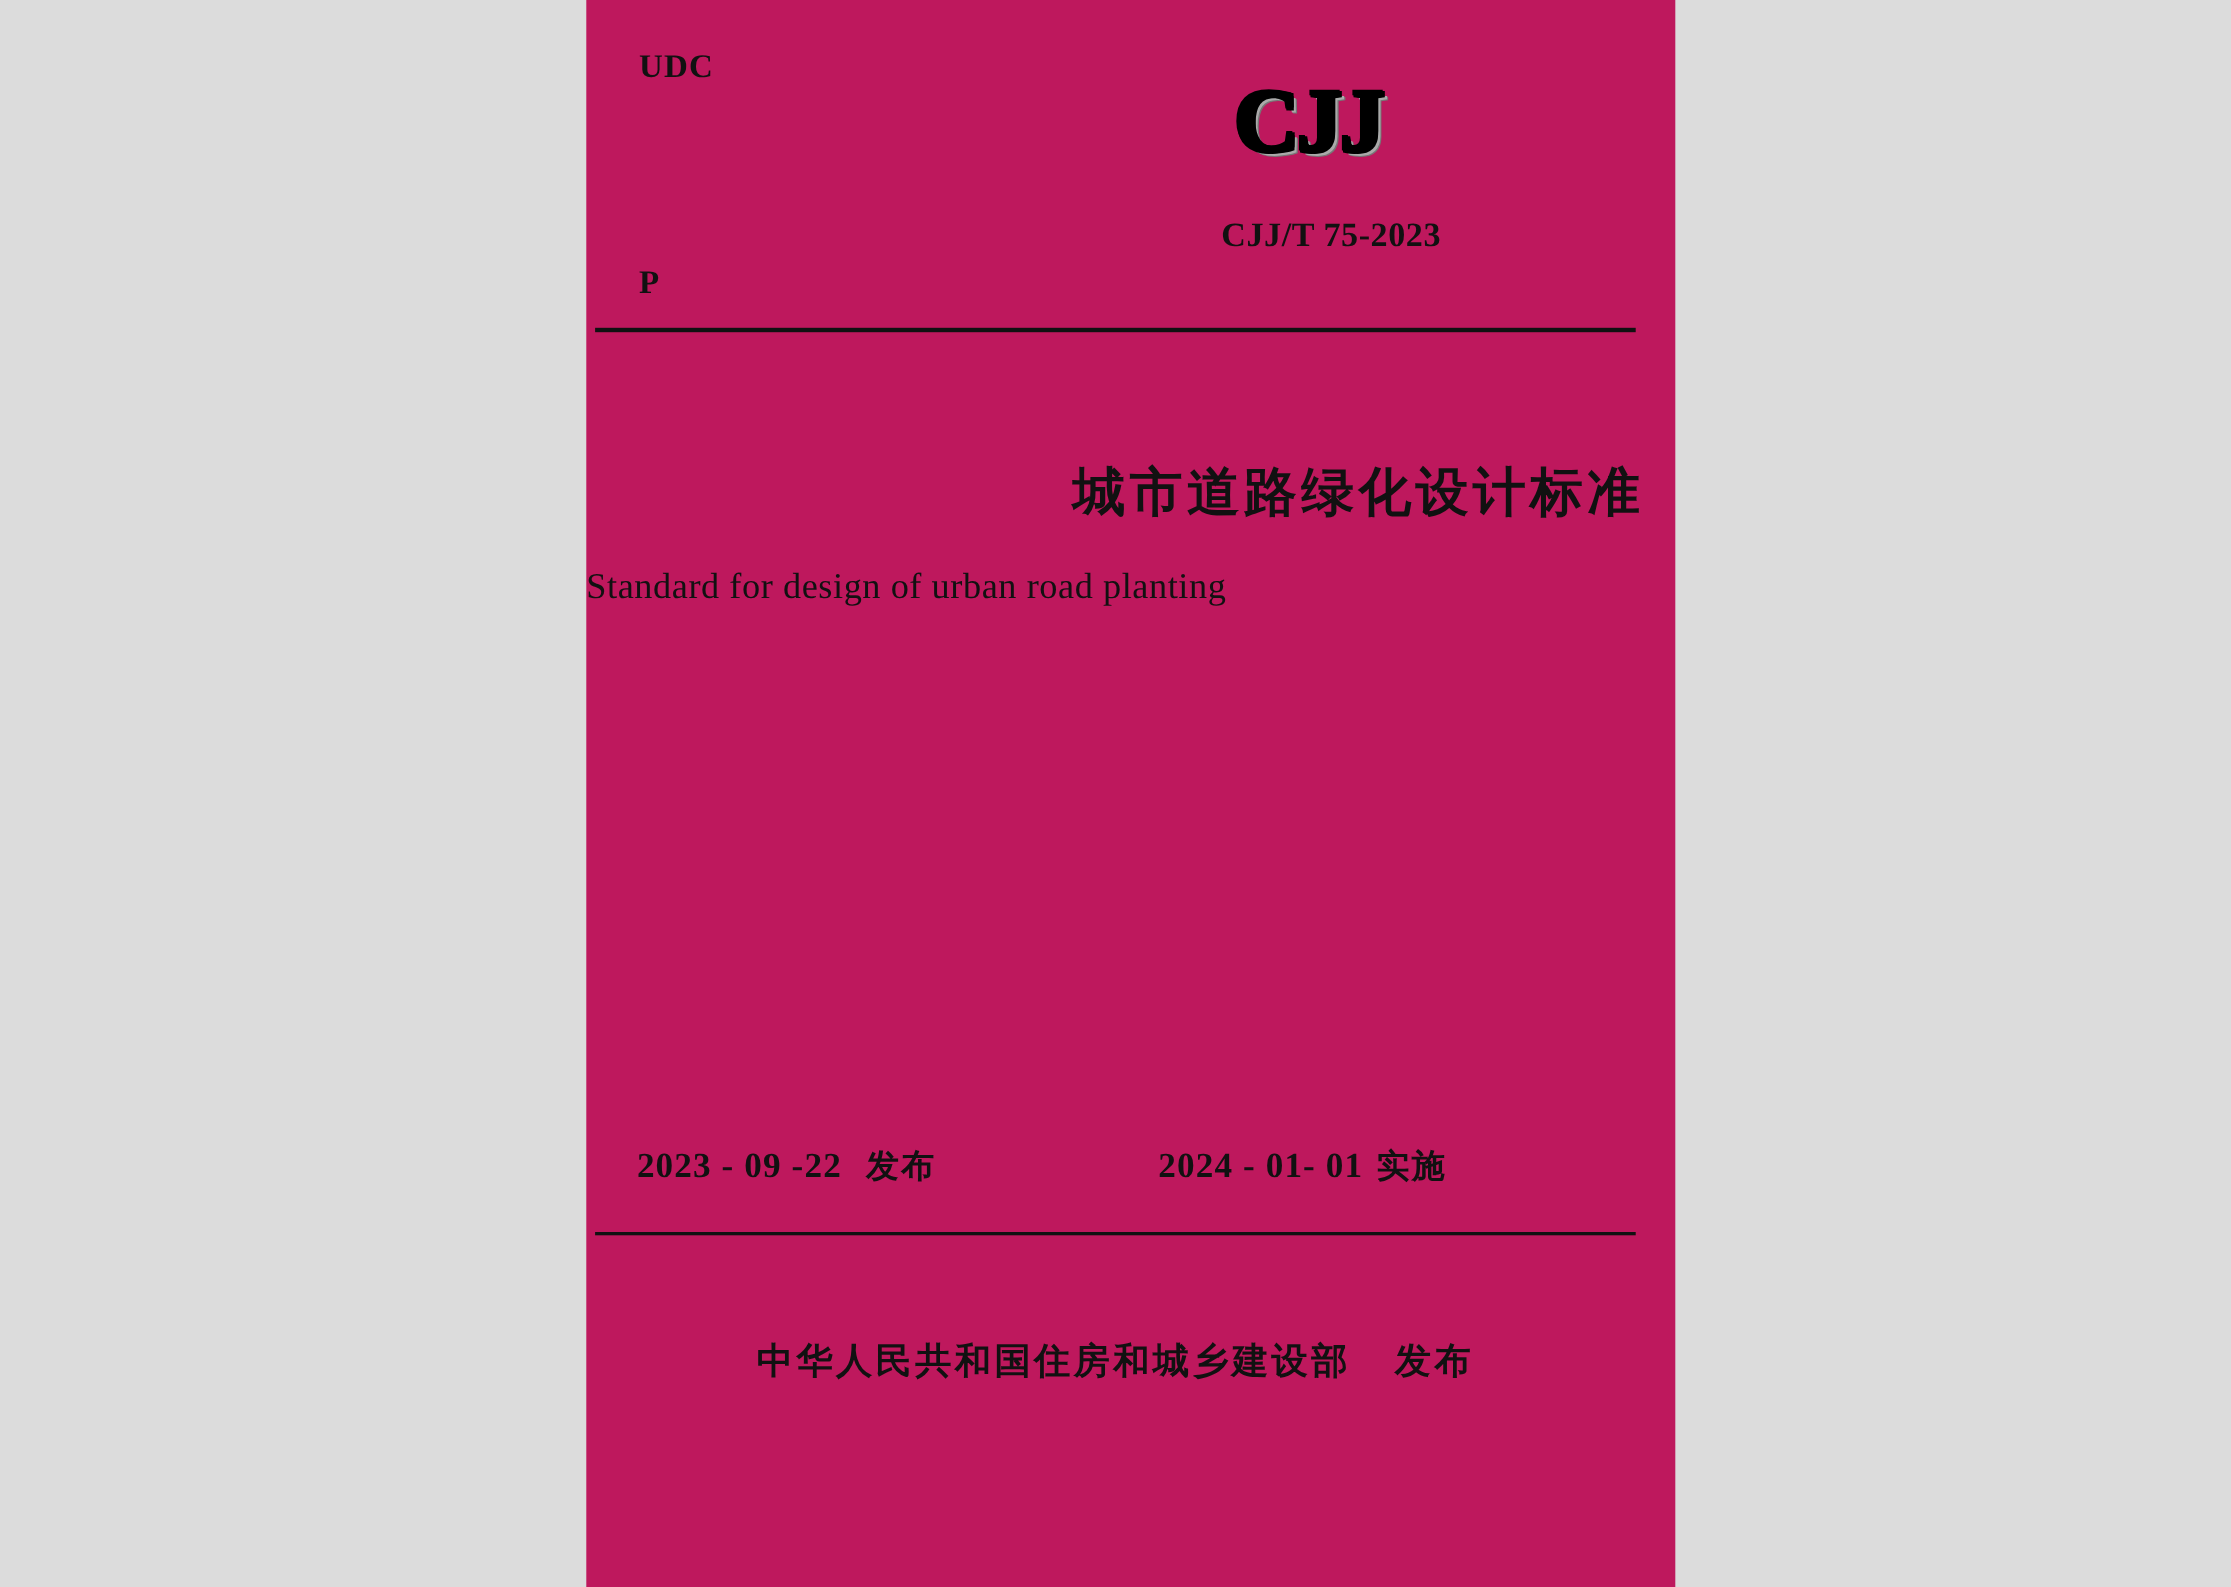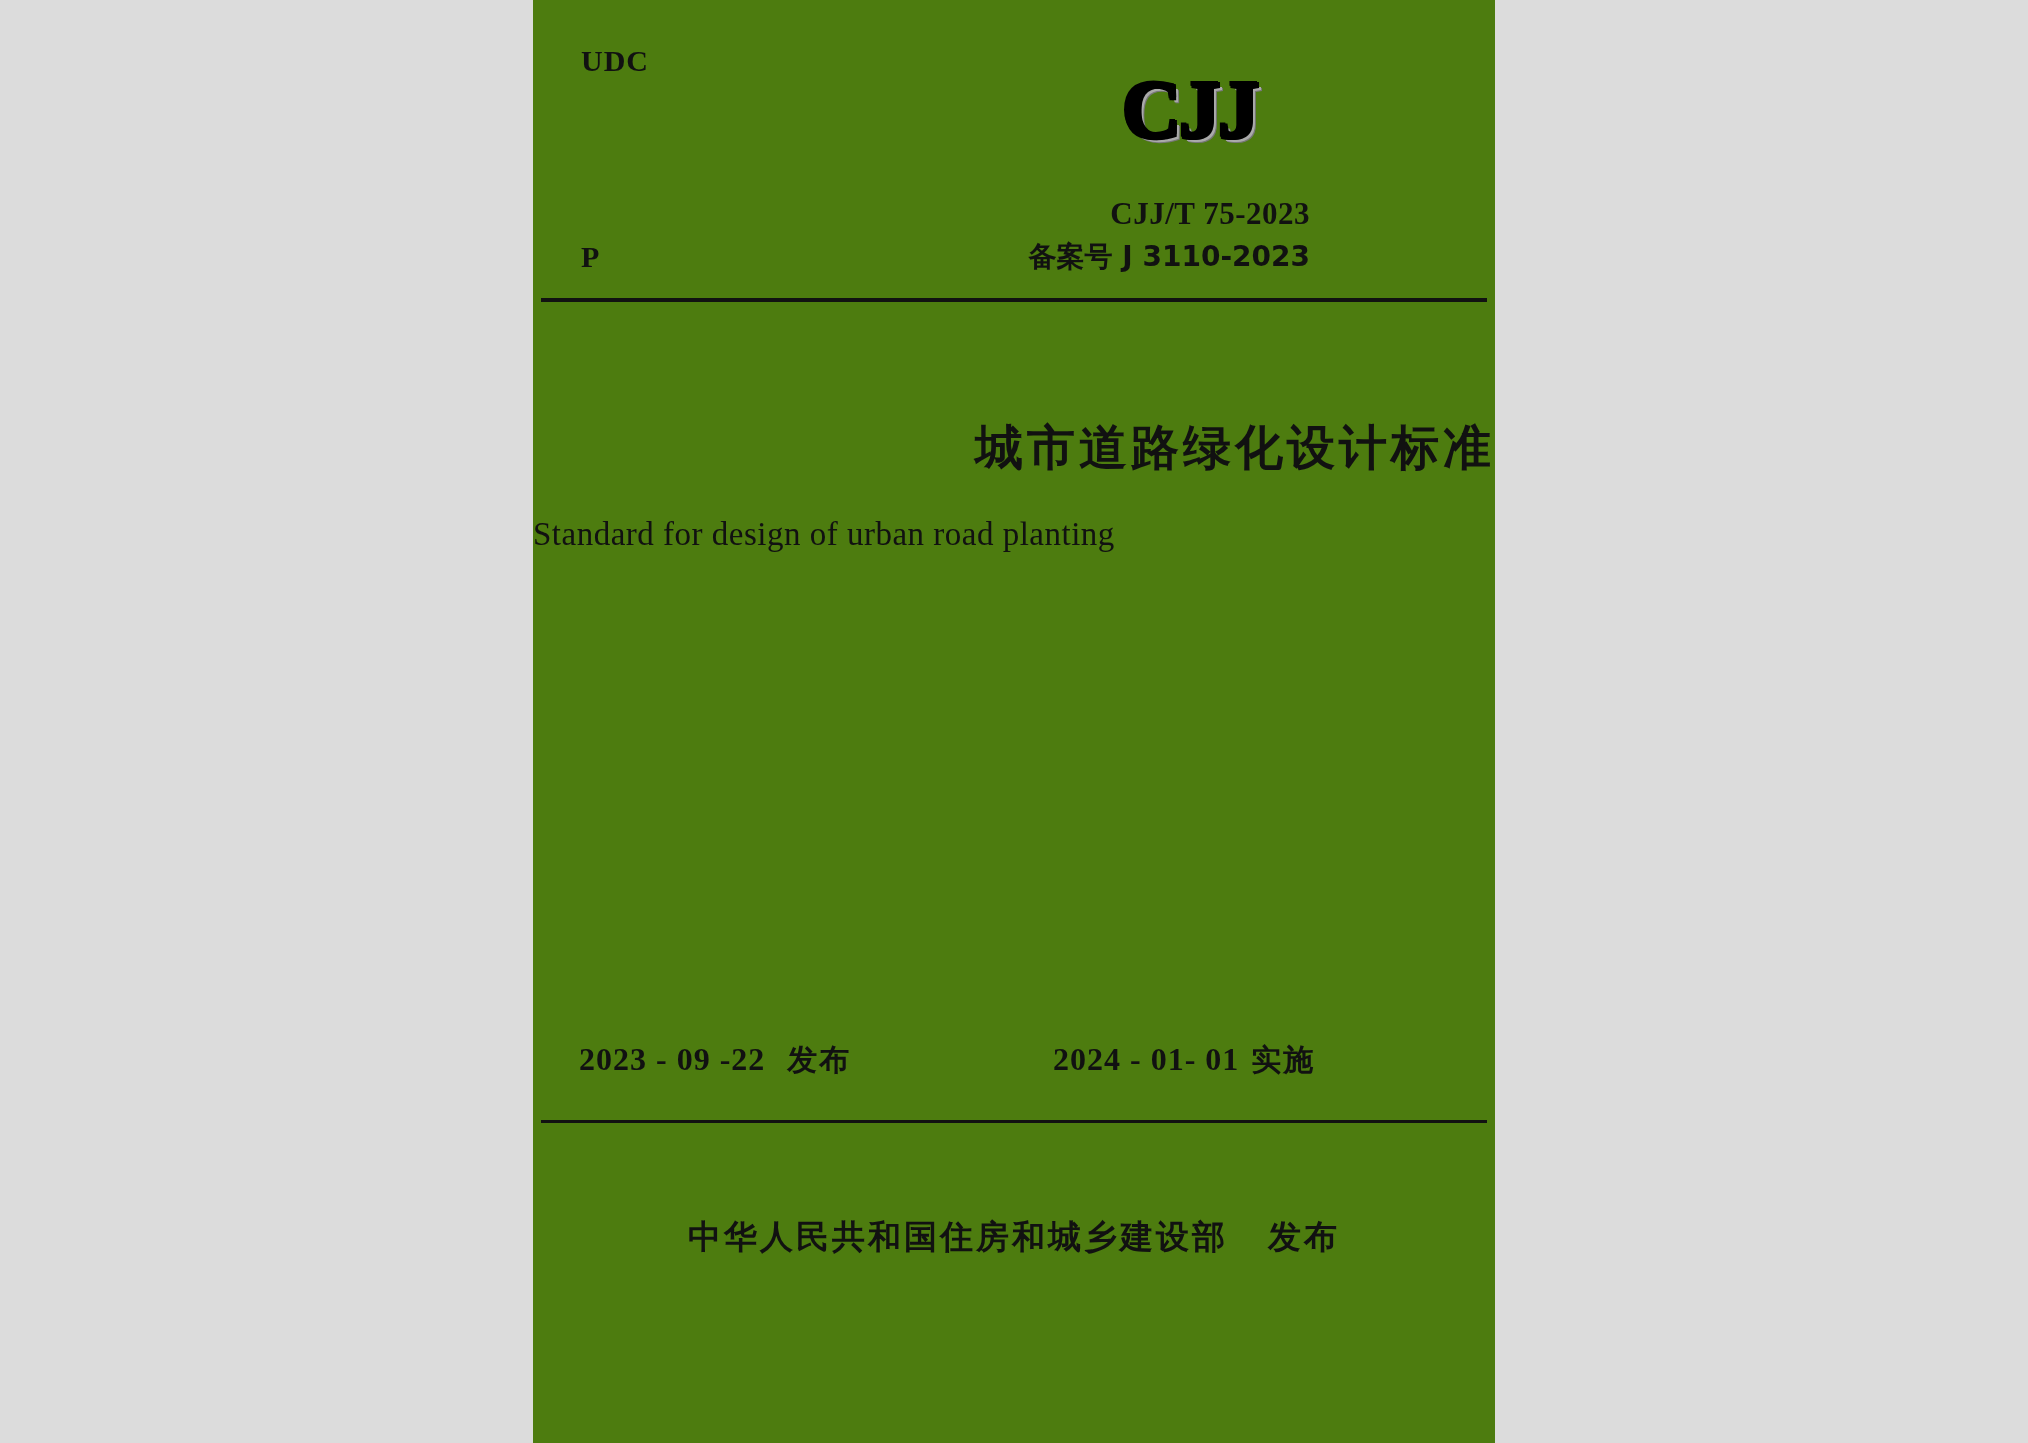--- a/index.html
+++ b/index.html
@@ -19,21 +19,22 @@
     width: 2028px;
     height: 1443px;
     background: #dcdcdc;
   }
   .page {
     position: absolute;
     left: 533px;
     top: 0;
     width: 962px;
     height: 1443px;
-    background: #4d7c0f;
+    background: #be185d;
+    padding-left: 28px;
   }
   
   .udc {
     position: absolute;
     left: 48px;
     top: 44px;
     font-family: "Liberation Serif", serif;
     font-weight: bold;
     font-size: 30px;
     letter-spacing: 1px;
@@ -188,21 +189,20 @@
 
     <div class="udc">UDC</div>
 
 
     <div class="cjj-logo">CJJ</div>
 
     <div class="std-code">CJJ/T 75-2023</div>
 
     <div class="p-letter">P</div>
 
-    <div class="record-no">备案号 J 3110-2023</div>
 
     <div class="rule top"></div>
 
     <div class="doc-title">城市道路绿化设计标准</div>
 
     <div class="doc-subtitle">Standard for design of urban road planting</div>
 
     <div class="issue-date"><span>2023 - 09 -22</span><span class="cn">发布</span></div>
 
     <div class="effective-date"><span>2024 - 01- 01</span><span class="cn">实施</span></div>

